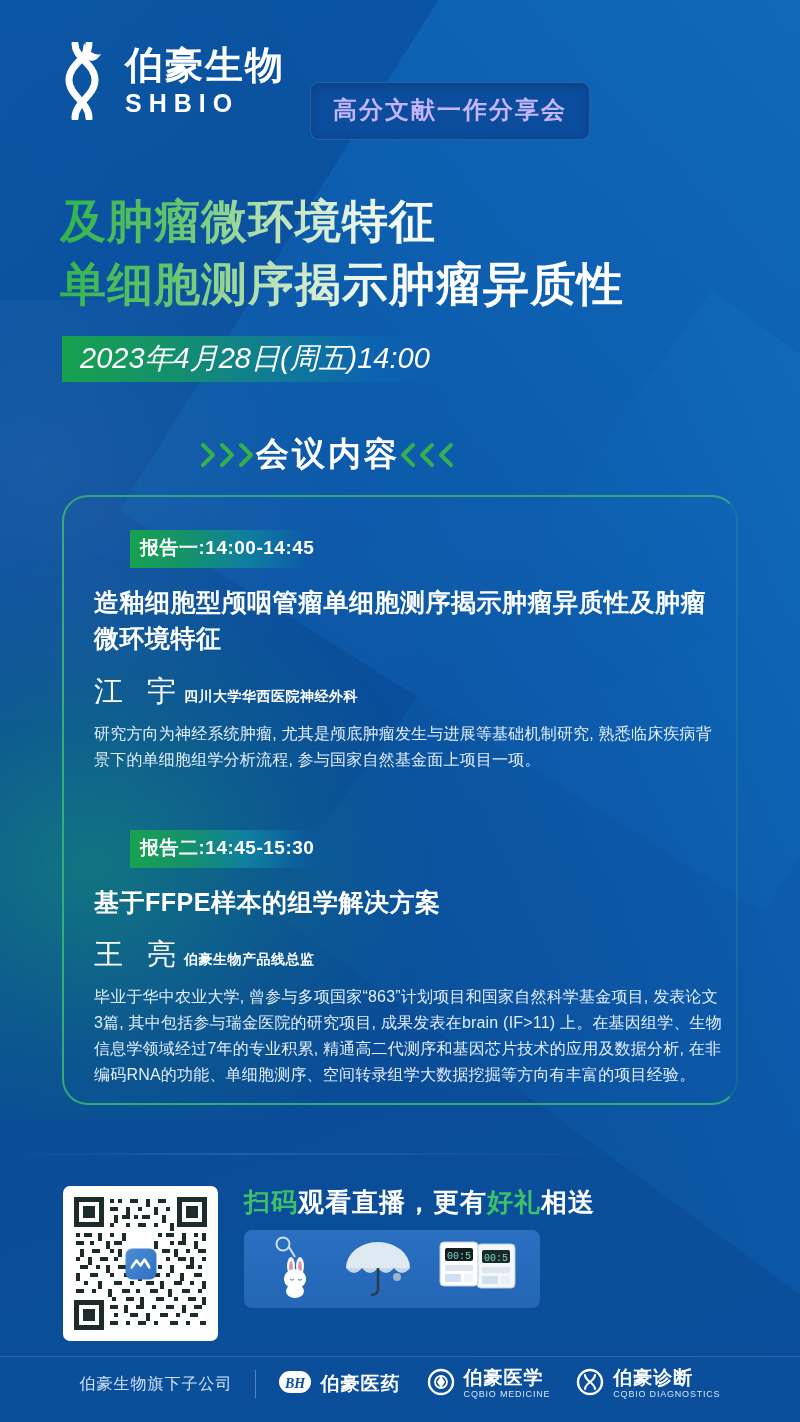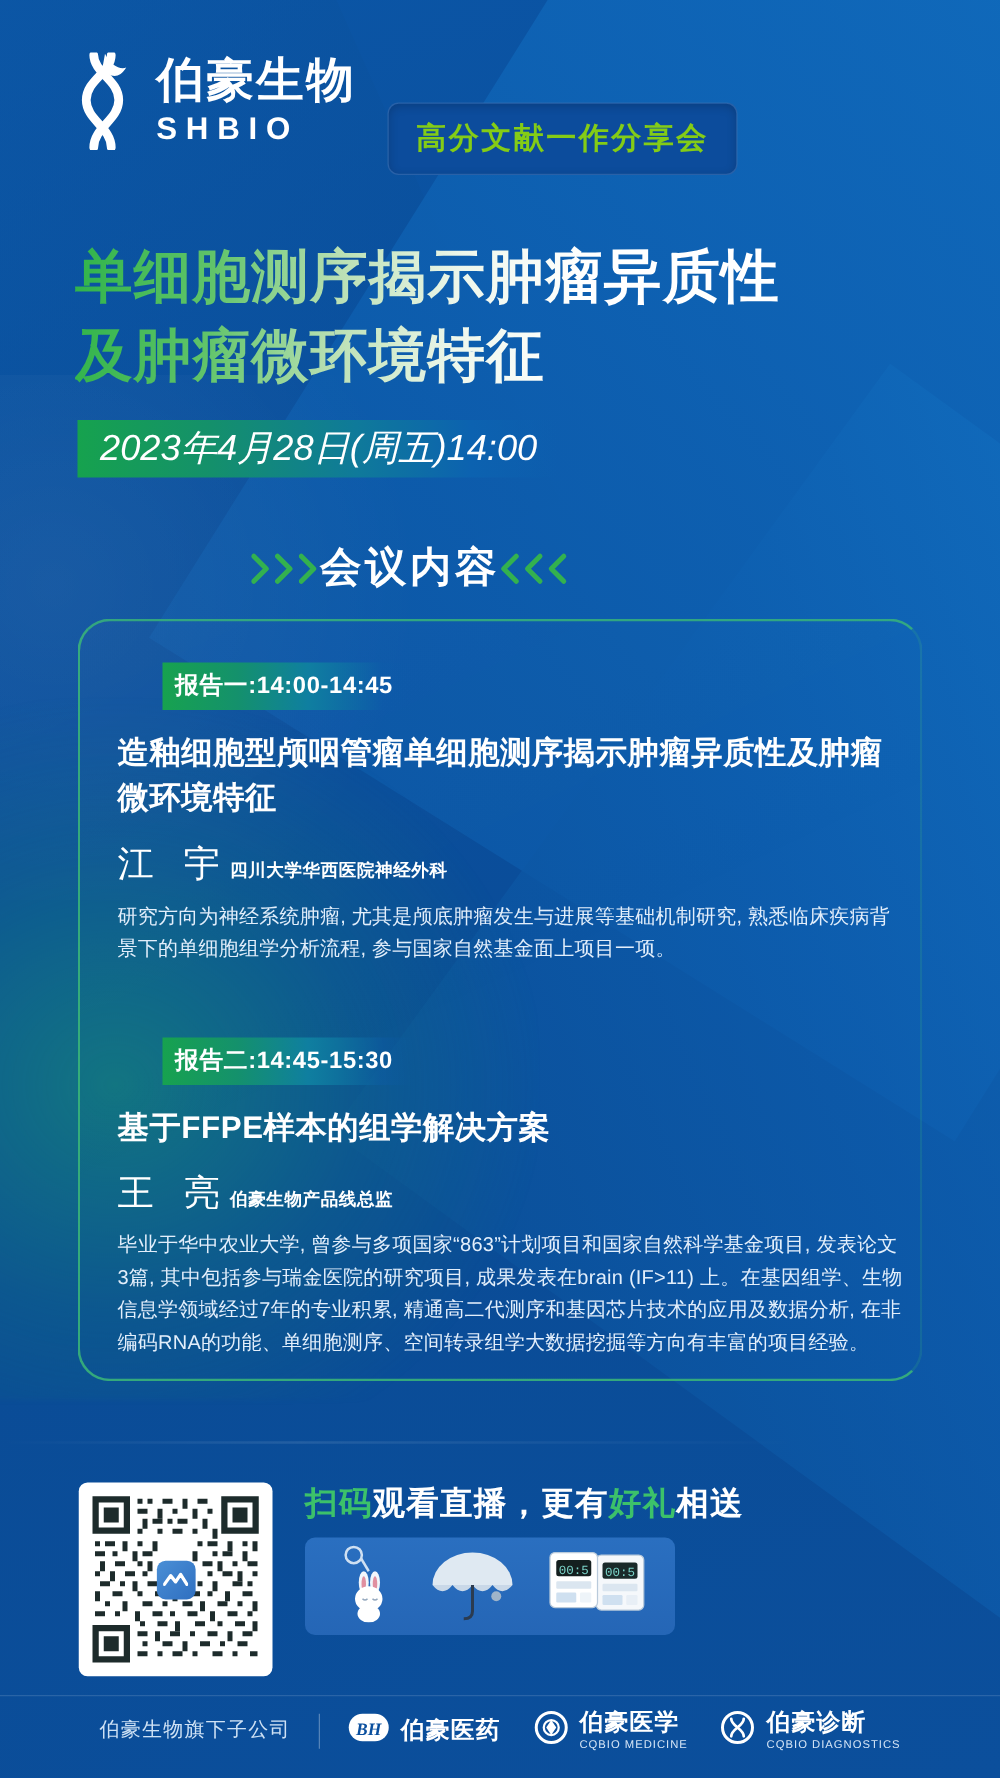--- a/index.html
+++ b/index.html
@@ -67,21 +67,21 @@
   .logo-en {
     color: #ffffff; font-size: 25px; font-weight: bold;
     letter-spacing: 7px; margin-top: 7px;
   }
   .badge {
     position: absolute; right: 58px; top: 82px;
     background: #0c4c9c;
     border: 1px solid rgba(255,255,255,.12);
     border-radius: 9px;
     padding: 11px 22px 13px;
-    color: #84cc16; font-size: 24px; font-weight: bold;
+    color: #c4b5fd; font-size: 24px; font-weight: bold;
     letter-spacing: 2px;
     box-shadow: 0 2px 8px rgba(0,0,0,.18) inset;
   }
 
   
   .title {
     position: absolute; left: 60px; top: 190px;
     width: 700px;
     font-size: 46px; font-weight: bold;
     line-height: 1.38;
@@ -235,22 +235,22 @@
       </span>
       <span class="logo-text">
         <span class="logo-cn">伯豪生物</span>
         <span class="logo-en">SHBIO</span>
       </span>
     </div>
     <div class="badge">高分文献一作分享会</div>
   </div>
 
   <div class="title">
+    <div>及肿瘤微环境特征</div>
     <div>单细胞测序揭示肿瘤异质性</div>
-    <div>及肿瘤微环境特征</div>
   </div>
   <div class="date-bar">2023年4月28日(周五)14:00</div>
 
   <div class="section-head">
     <span class="chevs">
       <svg class="chev" viewBox="0 0 17 26">
           <path d="M2 3 L12 13 L2 23" stroke="#33b14f" stroke-width="4" fill="none" stroke-linecap="round" stroke-linejoin="round"></path>
         </svg>
       <svg class="chev" viewBox="0 0 17 26">
           <path d="M2 3 L12 13 L2 23" stroke="#33b14f" stroke-width="4" fill="none" stroke-linecap="round" stroke-linejoin="round"></path>

